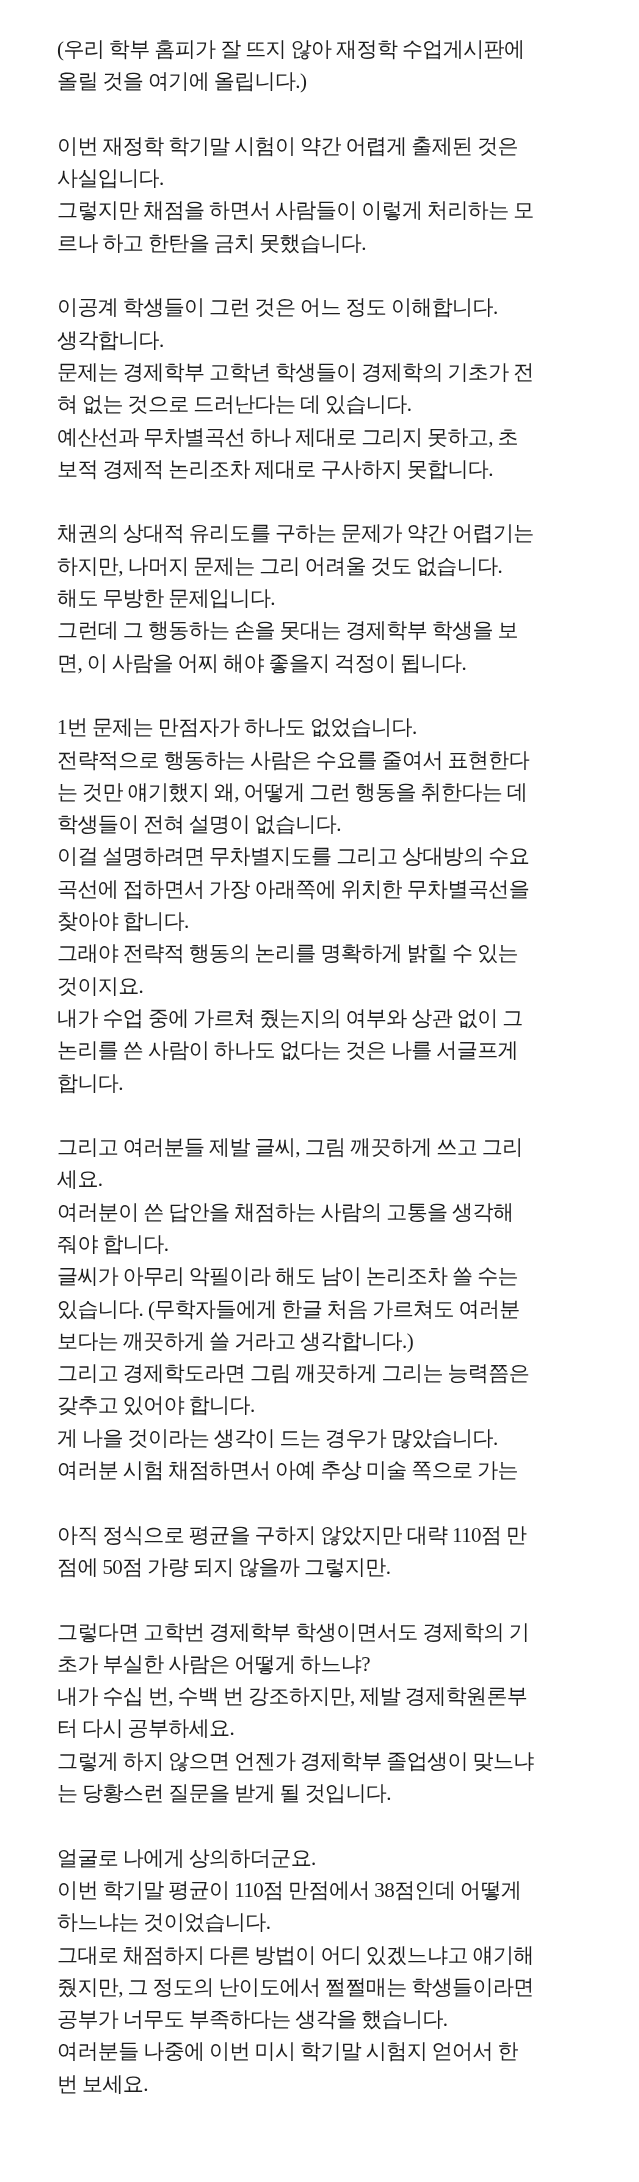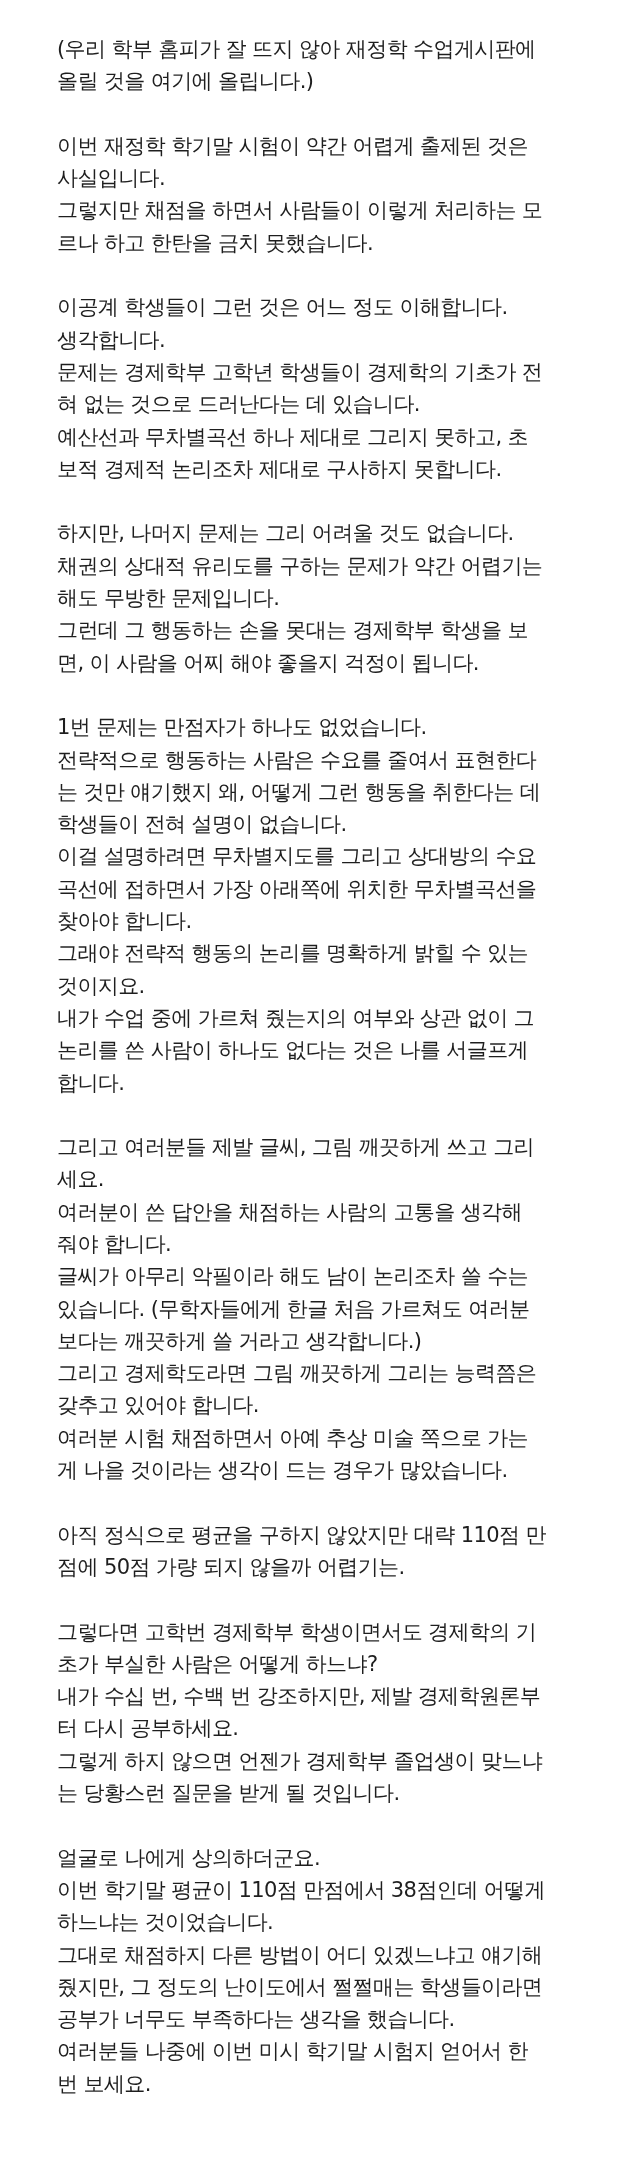--- a/index.html
+++ b/index.html
@@ -15,21 +15,21 @@
     top: 33px;
     width: 560px;
     font-family: "DejaVu Sans", "Liberation Sans", sans-serif;
     font-size: 21px;
     line-height: 32.3px;
     color: #1e1e1e;
     letter-spacing: -0.6px;
   }
   .para { margin: 0 0 32.3px 0; }
   .para:last-child { margin-bottom: 0; }
-  .line { display: block; white-space: nowrap; height: 32.3px; }
+  .line { display: block; white-space: nowrap; height: 32.3px; font-family: Liberation Serif, serif; }
 </style>
 </head>
 <body>
 
 <div class="doc" id="doc">
     <p class="para">
       <span class="line">(우리 학부 홈피가 잘 뜨지 않아 재정학 수업게시판에</span>
       <span class="line">올릴 것을 여기에 올립니다.)</span>
     </p>
     <p class="para">
@@ -40,22 +40,22 @@
     </p>
     <p class="para">
       <span class="line">이공계 학생들이 그런 것은 어느 정도 이해합니다.</span>
       <span class="line">생각합니다.</span>
       <span class="line">문제는 경제학부 고학년 학생들이 경제학의 기초가 전</span>
       <span class="line">혀 없는 것으로 드러난다는 데 있습니다.</span>
       <span class="line">예산선과 무차별곡선 하나 제대로 그리지 못하고, 초</span>
       <span class="line">보적 경제적 논리조차 제대로 구사하지 못합니다.</span>
     </p>
     <p class="para">
+      <span class="line">채권의 상대적 유리도를 구하는 문제가 약간 어렵기는</span>
       <span class="line">하지만, 나머지 문제는 그리 어려울 것도 없습니다.</span>
-      <span class="line">채권의 상대적 유리도를 구하는 문제가 약간 어렵기는</span>
       <span class="line">해도 무방한 문제입니다.</span>
       <span class="line">그런데 그 행동하는 손을 못대는 경제학부 학생을 보</span>
       <span class="line">면, 이 사람을 어찌 해야 좋을지 걱정이 됩니다.</span>
     </p>
     <p class="para">
       <span class="line">1번 문제는 만점자가 하나도 없었습니다.</span>
       <span class="line">전략적으로 행동하는 사람은 수요를 줄여서 표현한다</span>
       <span class="line">는 것만 얘기했지 왜, 어떻게 그런 행동을 취한다는 데</span>
       <span class="line">학생들이 전혀 설명이 없습니다.</span>
       <span class="line">이걸 설명하려면 무차별지도를 그리고 상대방의 수요</span>
@@ -70,26 +70,26 @@
     <p class="para">
       <span class="line">그리고 여러분들 제발 글씨, 그림 깨끗하게 쓰고 그리</span>
       <span class="line">세요.</span>
       <span class="line">여러분이 쓴 답안을 채점하는 사람의 고통을 생각해</span>
       <span class="line">줘야 합니다.</span>
       <span class="line">글씨가 아무리 악필이라 해도 남이 논리조차 쓸 수는</span>
       <span class="line">있습니다. (무학자들에게 한글 처음 가르쳐도 여러분</span>
       <span class="line">보다는 깨끗하게 쓸 거라고 생각합니다.)</span>
       <span class="line">그리고 경제학도라면 그림 깨끗하게 그리는 능력쯤은</span>
       <span class="line">갖추고 있어야 합니다.</span>
+      <span class="line">게 나을 것이라는 생각이 드는 경우가 많았습니다.</span>
       <span class="line">여러분 시험 채점하면서 아예 추상 미술 쪽으로 가는</span>
-      <span class="line">게 나을 것이라는 생각이 드는 경우가 많았습니다.</span>
     </p>
     <p class="para">
       <span class="line">아직 정식으로 평균을 구하지 않았지만 대략 110점 만</span>
-      <span class="line">점에 50점 가량 되지 않을까 어렵기는.</span>
+      <span class="line">점에 50점 가량 되지 않을까 그렇지만.</span>
     </p>
     <p class="para">
       <span class="line">그렇다면 고학번 경제학부 학생이면서도 경제학의 기</span>
       <span class="line">초가 부실한 사람은 어떻게 하느냐?</span>
       <span class="line">내가 수십 번, 수백 번 강조하지만, 제발 경제학원론부</span>
       <span class="line">터 다시 공부하세요.</span>
       <span class="line">그렇게 하지 않으면 언젠가 경제학부 졸업생이 맞느냐</span>
       <span class="line">는 당황스런 질문을 받게 될 것입니다.</span>
     </p>
     <p class="para">

